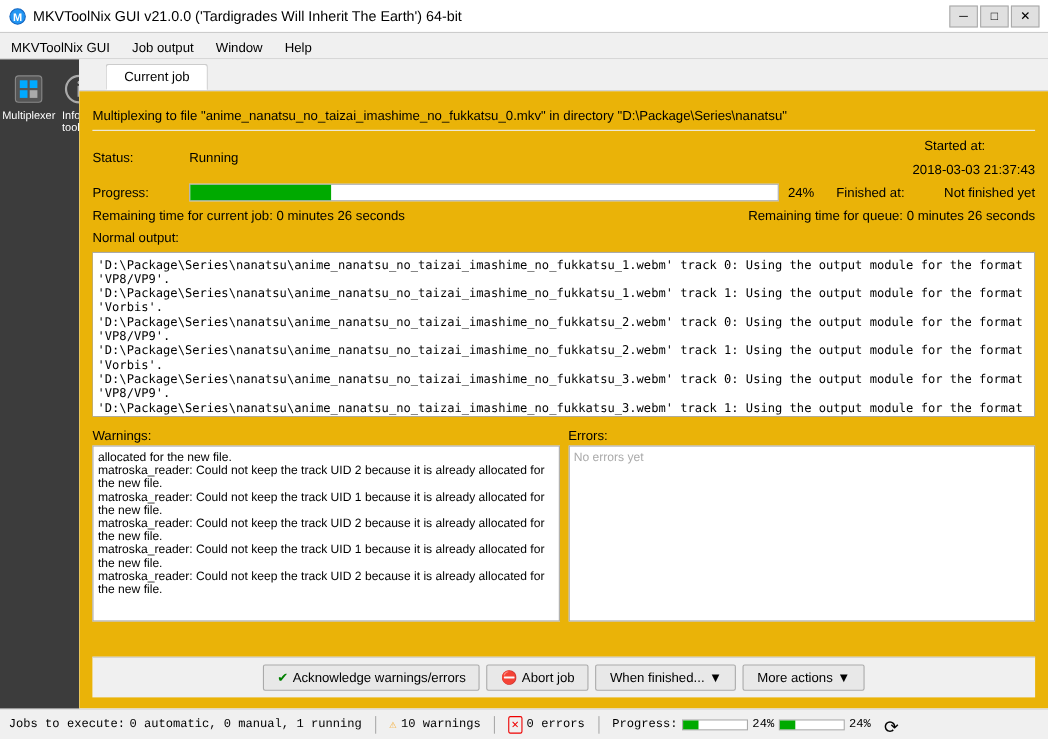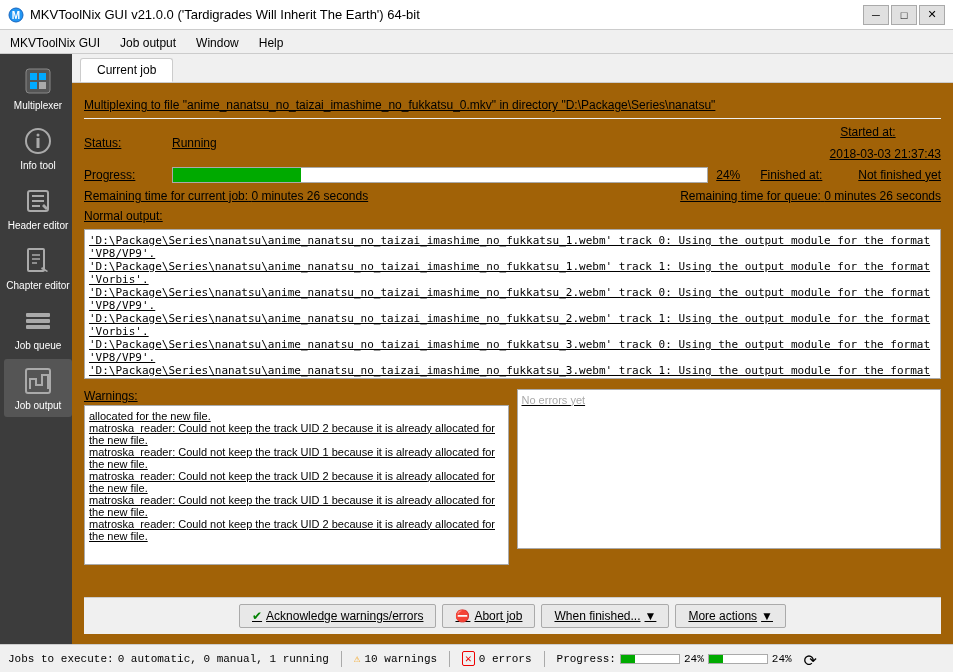--- a/index.html
+++ b/index.html
@@ -13,35 +13,35 @@
     .title-bar-btn { width: 26px; height: 20px; border: 1px solid #aaa; background: #e0e0e0; cursor: pointer; font-size: 11px; display: flex; align-items: center; justify-content: center; }
     
     
     .menu-bar { background: #f0f0f0; border-bottom: 1px solid #ccc; display: flex; padding: 2px 0; height: 24px; text-align: center; }
     .menu-item { padding: 2px 10px; cursor: pointer; font-size: 12px; line-height: 18px; }
     
     
     .main-layout { display: flex; height: calc(672px - 54px - 28px); }
     
     
-    .sidebar { width: 72px; background: #3c3c3c; display: flex; flex-direction: column; align-items: flex-end; padding: 5px 0; gap: 2px; }
+    .sidebar { width: 72px; background: #3c3c3c; display: flex; flex-direction: row; align-items: flex-start; padding: 5px 0; gap: 2px; }
     .sidebar-item { width: 68px; display: flex; flex-direction: column; align-items: center; padding: 6px 2px; cursor: pointer; color: #fff; font-size: 10px; gap: 3px; border-radius: 3px; }
     .sidebar-item.active { background: #555; }
     .sidebar-icon { width: 32px; height: 32px; display: flex; align-items: center; justify-content: center; }
     
     
     .content-area { flex: 1; background: #f5f5f5; display: flex; flex-direction: column; overflow: hidden; }
     
     
     .tab-bar { background: #f0f0f0; border-bottom: 1px solid #ccc; padding: 4px 8px 0; }
     .tab { display: inline-block; padding: 4px 16px; border: 1px solid #ccc; border-bottom: none; background: #e8e8e8; cursor: pointer; font-size: 12px; border-radius: 3px 3px 0 0; }
-    .tab.active { background: #fff; border-bottom: 1px solid #fff; }
-    
-    
-    .job-content { flex: 1; background: #a16207; padding: 10px 12px; overflow: hidden; display: flex; flex-direction: column; gap: 6px; text-decoration: underline; }
+    .tab.active { background: #fff; border-bottom: 1px solid #fff; margin-left: 16px; }
+    
+    
+    .job-content { flex: 1; background: #eab308; padding: 10px 12px; overflow: hidden; display: flex; flex-direction: column; gap: 6px; }
     
     .info-line { font-size: 12px; line-height: 1.4; padding: 4px 0; border-bottom: 1px solid #eee; }
     
     .output-box { border: 1px solid #aaa; background: #fff; flex: 1; overflow-y: auto; padding: 4px; font-size: 11px; font-family: monospace; min-height: 140px; max-height: 180px; position: relative; }
     
     .bottom-panels { display: flex; gap: 8px; margin-top: 4px; }
     .warnings-panel { flex: 1; display: flex; flex-direction: column; gap: 2px; }
     .errors-panel { flex: 1; display: flex; flex-direction: column; gap: 2px; }
     .panel-label { font-size: 12px; }
     .panel-box { border: 1px solid #aaa; background: #fff; height: 160px; overflow-y: auto; padding: 4px; font-size: 11px; }
@@ -224,20 +224,21 @@
           <div class="panel-box" id="warnings-box">
               <div>allocated for the new file.</div>
               <div>matroska_reader: Could not keep the track UID 2 because it is already allocated for the new file.</div>
               <div>matroska_reader: Could not keep the track UID 1 because it is already allocated for the new file.</div>
               <div>matroska_reader: Could not keep the track UID 2 because it is already allocated for the new file.</div>
               <div>matroska_reader: Could not keep the track UID 1 because it is already allocated for the new file.</div>
               <div>matroska_reader: Could not keep the track UID 2 because it is already allocated for the new file.</div>
             </div>
         </div>
         <div class="errors-panel">
+          <span class="panel-label">Errors:</span>
           <div class="panel-box">
             <span style="color:#aaa;">No errors yet</span>
           </div>
         </div>
       </div>
 
       <div class="action-bar">
         <button class="action-btn">
           <span style="color:green;">✔</span>
           <span>Acknowledge warnings/errors</span>

